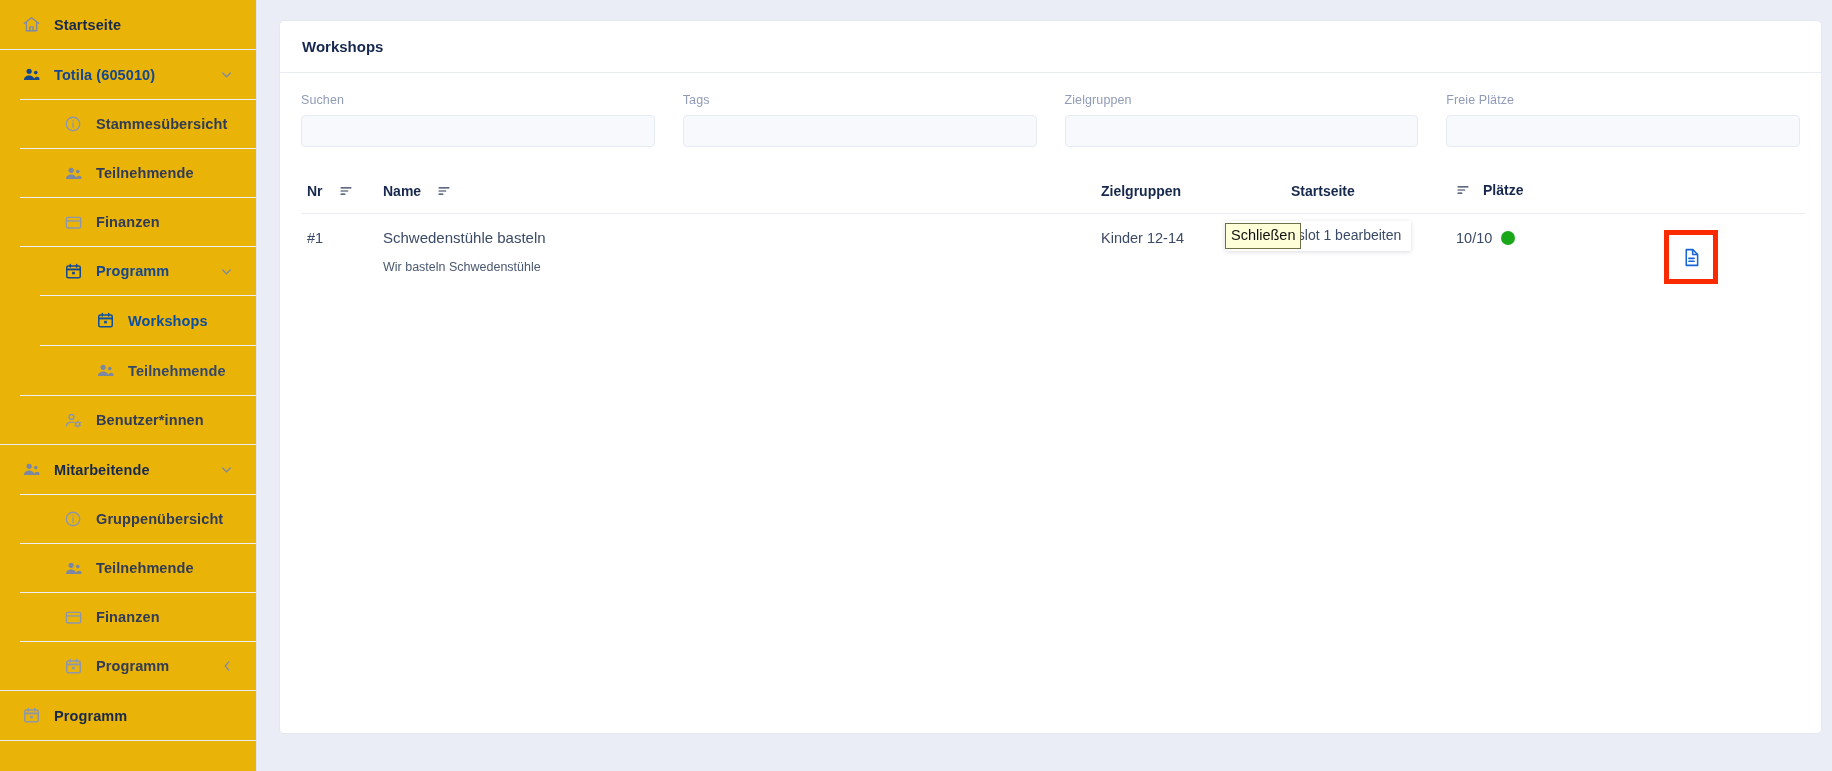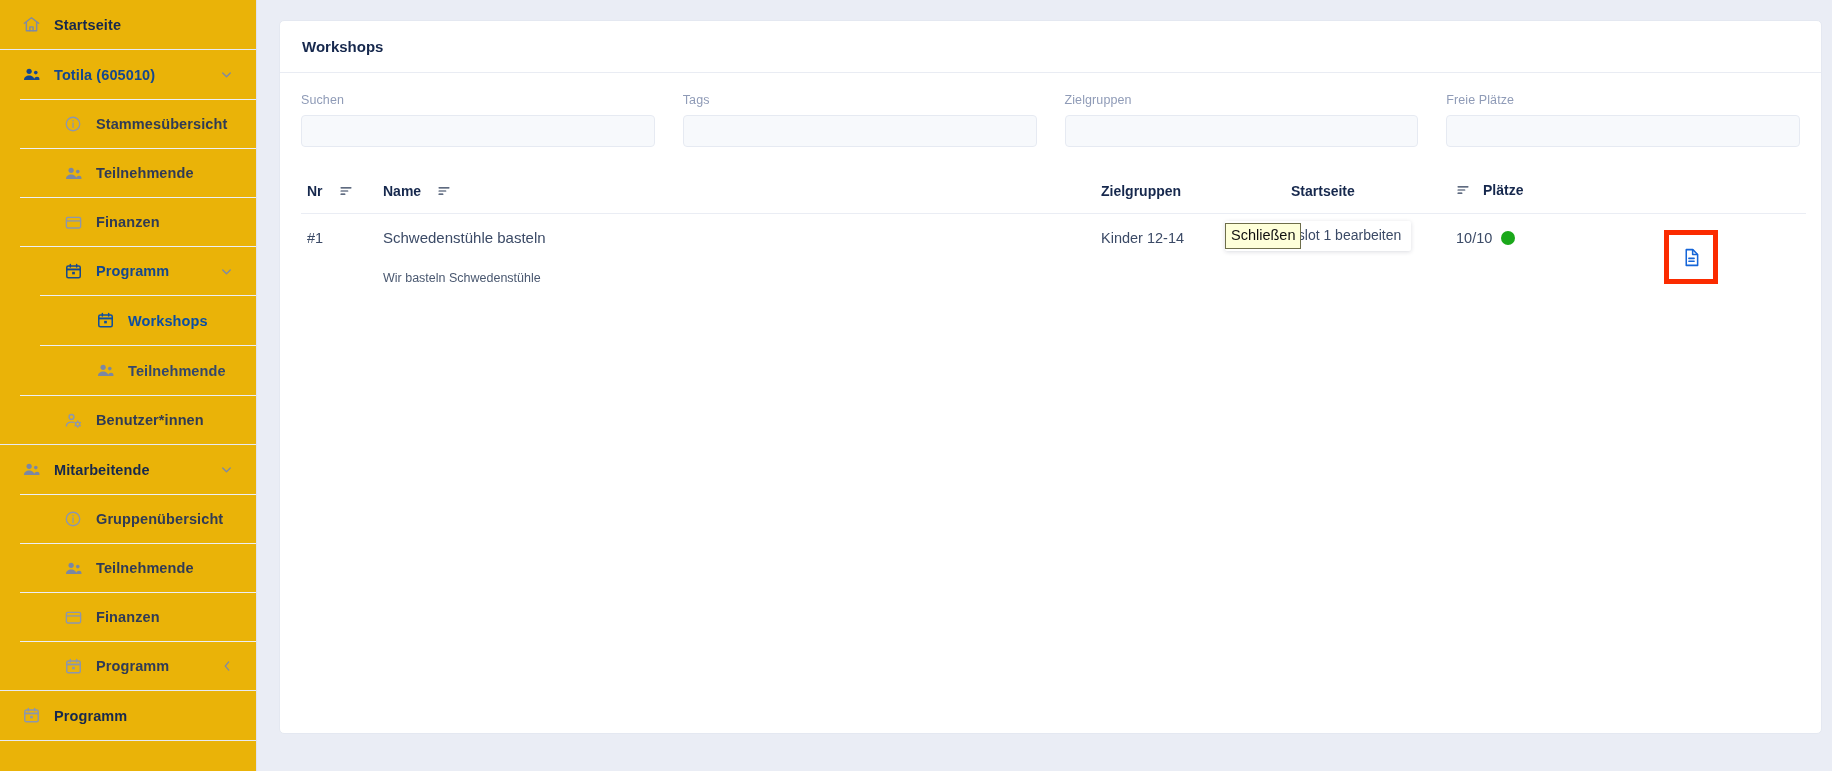--- a/index.html
+++ b/index.html
@@ -163,21 +163,21 @@
     vertical-align: top;
   }
   .col-nr { width: 82px; padding-left: 6px !important; }
   .col-name { width: 718px; }
   .col-zg { width: 190px; }
   .col-zs { width: 165px; }
   .col-pl { width: 200px; }
   .col-act { width: 150px; }
 
   .cell-name-main { font-size: 15px; color: #3b4a66; line-height: 1.1; }
-  .cell-name-sub { font-size: 12.5px; color: #4a5870; margin-top: 24px; }
+  .cell-name-sub { font-size: 12.5px; color: #4a5870; margin-top: 13px; }
   .cell-nr { font-size: 14.5px; color: #3b4a66; }
   .platz-cell { display: flex; align-items: center; gap: 9px; }
   .dot {
     width: 14px; height: 14px; border-radius: 50%;
     background: #1aa81a; display: inline-block;
   }
   .actions-cell { display: flex; justify-content: flex-start; padding-left: 8px; }
   .doc-btn {
     width: 44px; height: 44px;
     border: 5px solid #fb2b00;

